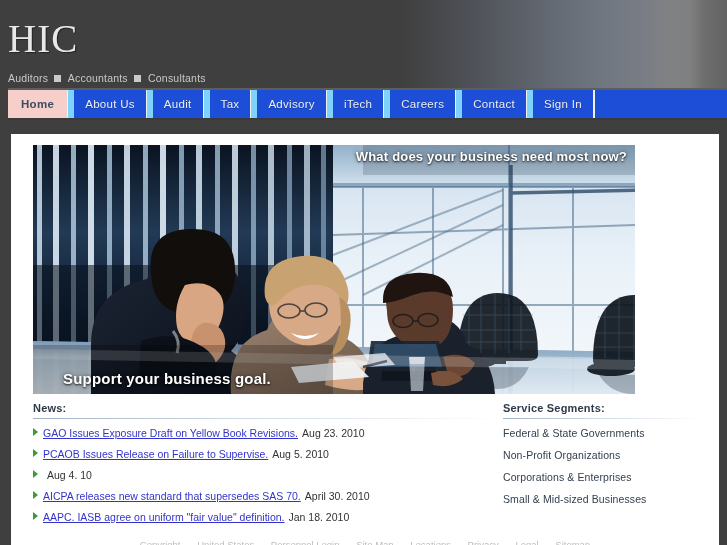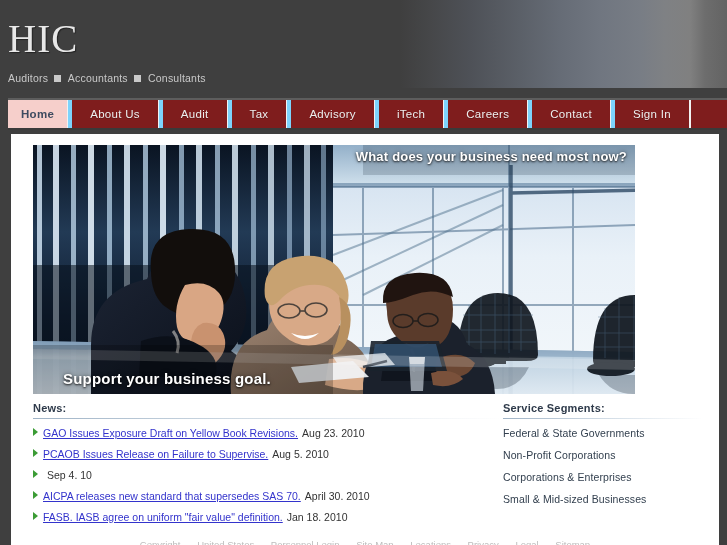--- a/index.html
+++ b/index.html
@@ -75,38 +75,38 @@
   #navwrap {
     position: relative;
     height: 36px;
     width: 727px;
     background: #3f3f3f;
     padding-left: 8px;
   }
   #nav {
     position: relative;
     height: 32px;
-    margin-top: 10px;
-    background: #7f1d1d;
+    margin-top: 0;
+    background: #1d4ed8;
     border-top: 2px solid #5d5d5d;
     border-bottom: 2px solid #3a3a3a;
     display: flex;
     align-items: stretch;
   }
   .navitem {
     display: flex;
     align-items: center;
     justify-content: center;
-    padding: 0 18px;
+    padding: 0 11px;
     font-size: 11.5px;
     color: #efefef;
     letter-spacing: 0.3px;
     white-space: nowrap;
     border-right: 1px solid #f2f2f2;
-    border-left: 4px solid #7dd3fc;
+    border-left: 6px solid #7dd3fc;
     cursor: pointer;
     text-shadow: 0 1px 0 rgba(0,0,0,0.25);
   }
   .navitem:first-child { border-left: none; }
   .navitem.active {
     background: #f6cfcb;
     color: #3e4b60;
     font-weight: bold;
     text-shadow: none;
     padding: 0 13px;
@@ -466,41 +466,41 @@
         </div>
 
         <div class="news-item">
           <span class="bullet"></span>
           <a class="news-link">PCAOB Issues Release on Failure to Supervise.</a>
           <span class="news-date">Aug 5. 2010</span>
         </div>
 
         <div class="news-item">
           <span class="bullet"></span>
-          <span class="news-date">Sep 4. 10</span>
+          <span class="news-date">Aug 4. 10</span>
         </div>
 
         <div class="news-item">
           <span class="bullet"></span>
           <a class="news-link">AICPA releases new standard that supersedes SAS 70.</a>
           <span class="news-date">April 30. 2010</span>
         </div>
 
         <div class="news-item">
           <span class="bullet"></span>
-          <a class="news-link">FASB. IASB agree on uniform "fair value" definition.</a>
+          <a class="news-link">AAPC. IASB agree on uniform "fair value" definition.</a>
           <span class="news-date">Jan 18. 2010</span>
         </div>
       </div>
 
       <div id="seg-col">
         <div class="colhead">Service Segments:</div>
         <div class="rule"></div>
         <div class="seg-item">Federal &amp; State Governments</div>
-        <div class="seg-item">Non-Profit Corporations</div>
+        <div class="seg-item">Non-Profit Organizations</div>
         <div class="seg-item">Corporations &amp; Enterprises</div>
         <div class="seg-item last">Small &amp; Mid-sized Businesses</div>
       </div>
 
     </div>
 
     <div id="footer">
       <span>Copyright</span>
       <span>United States</span>
       <span>Personnel Login</span>

